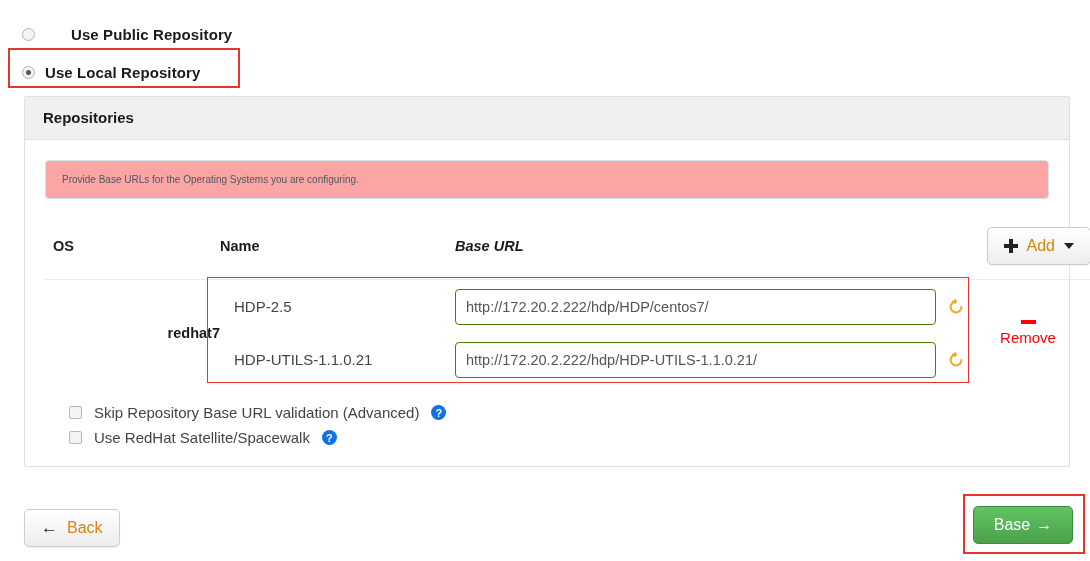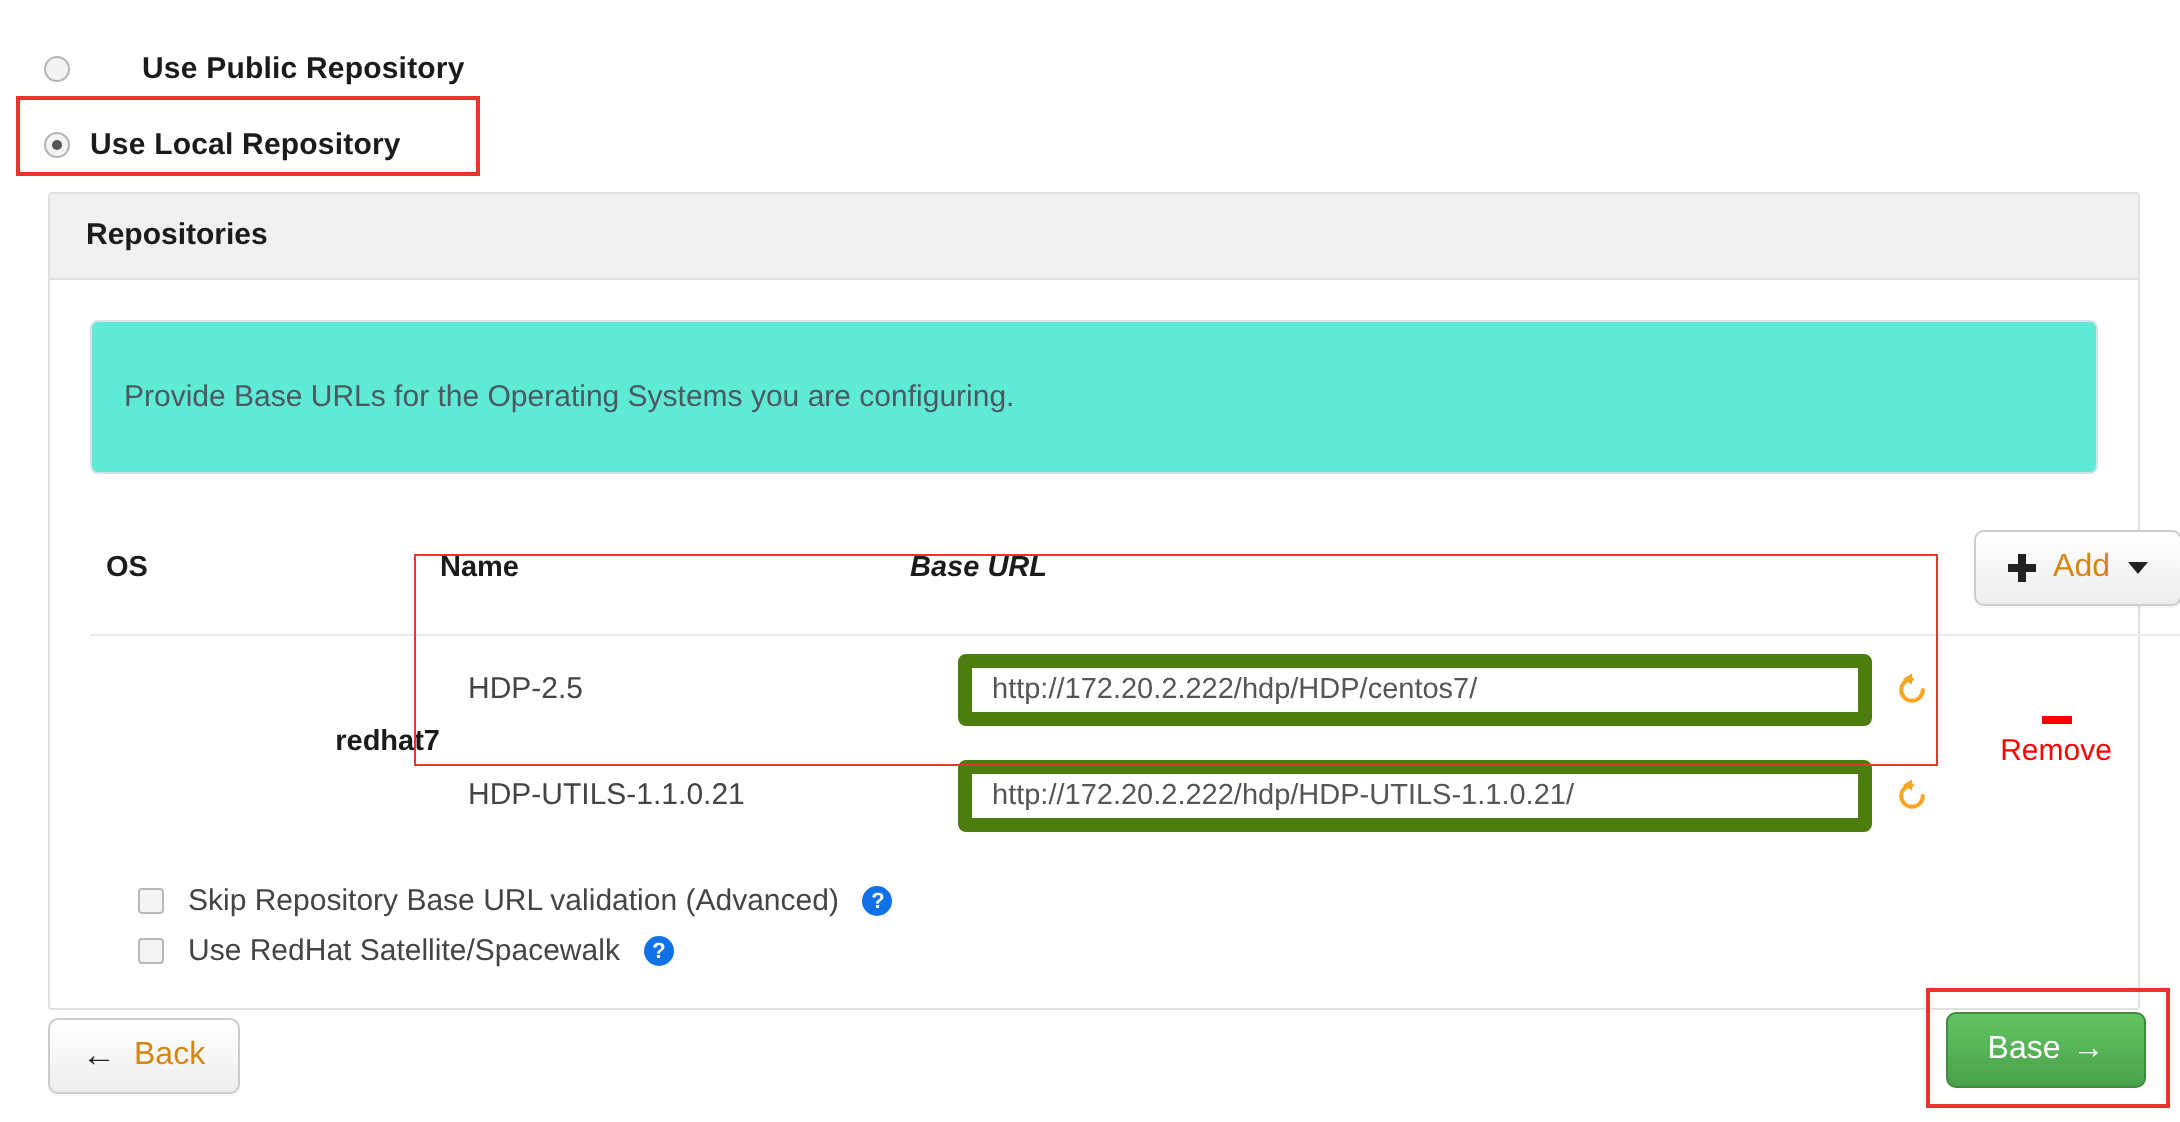--- a/index.html
+++ b/index.html
@@ -85,26 +85,26 @@
   .panel-title {
     font-weight: bold;
     font-size: 15px;
     color: #1b1b1b;
   }
   .panel-body {
     padding: 20px 20px 0 20px;
   }
 
   .alert-info {
-    background: #5eead4;
+    background: #fca5a5;
     border: 1px solid #d3e3ea;
     border-radius: 4px;
-    padding: 29px 16px;
+    padding: 13px 16px;
     color: #4c5862;
-    font-size: 15px;
+    font-size: 10px;
   }
 
   
   .repo-table {
     width: 100%;
     border-collapse: collapse;
     margin-top: 16px;
     table-layout: fixed;
   }
   .repo-table th {
@@ -145,30 +145,29 @@
   }
   .url-wrap {
     display: flex;
     align-items: center;
     gap: 11px;
     width: 100%;
   }
   .url-input {
     flex: 1;
     height: 36px;
-    border: 7px solid #4d7c0f;
+    border: 1px solid #4d7c0f;
     border-radius: 4px;
     padding: 10px 10px;
     font-family: "Liberation Sans", sans-serif;
     font-size: 14.5px;
     color: #555;
     background: #fff;
     outline: none;
     min-width: 0;
-    margin-left: 24px;
   }
   .undo-btn {
     background: none;
     border: none;
     padding: 0;
     cursor: pointer;
     line-height: 0;
     flex: none;
   }
 

